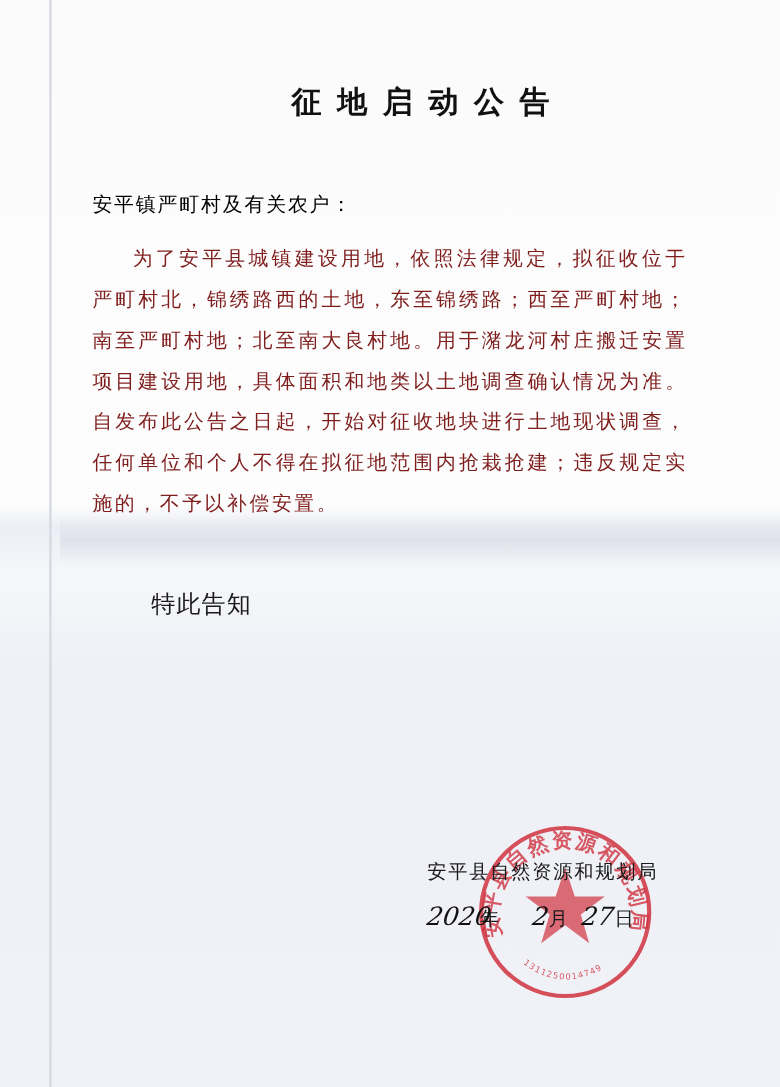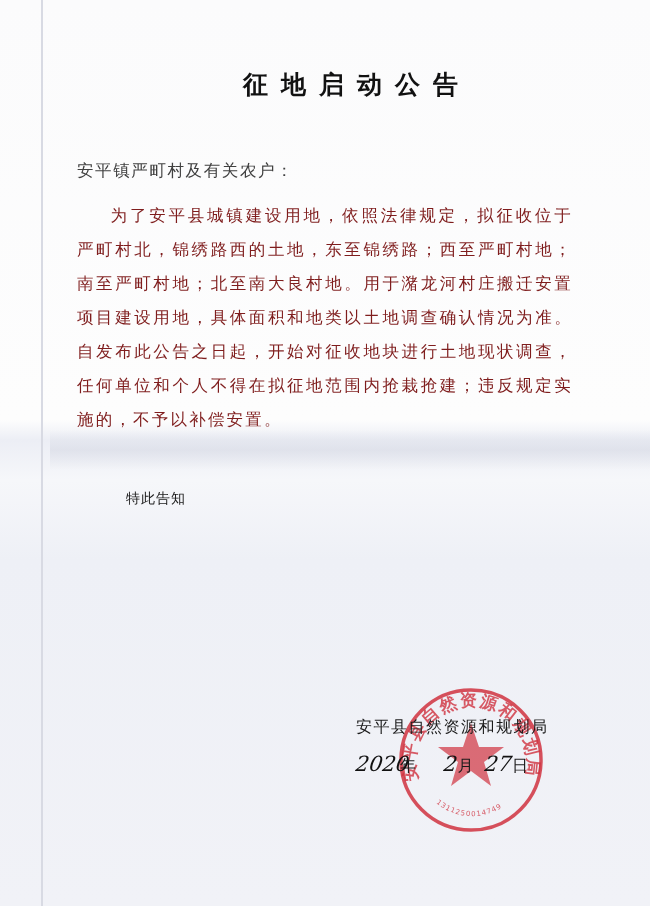--- a/index.html
+++ b/index.html
@@ -24,31 +24,31 @@
     }
     .title {
       position: absolute; left: 0; top: 68px; width: 650px; text-align: center;
       font-family: "DejaVu Sans", "Liberation Sans", sans-serif;
       font-weight: bold; font-size: 25px; letter-spacing: 13px;
       color: #111;
       padding-left: 32px;
     }
     .salutation {
       position: absolute; left: 77px; top: 160px;
-      font-size: 16.5px; letter-spacing: 1.6px; color: #404040;
+      font-size: 16.5px; letter-spacing: 1.6px; color: #000000;
     }
     .body-text {
       position: absolute; left: 77px; top: 199px; width: 496px;
       font-size: 16.5px; line-height: 34px; letter-spacing: 2.2px;
       text-align: justify; color: #7f1d1d;
     }
     .body-text .indent { display: inline-block; width: 33px; }
     .closing {
       position: absolute; left: 126px; top: 490px;
-      font-size: 14px; letter-spacing: 1px; color: #1a1a1a;
+      font-size: 20px; letter-spacing: 1px; color: #1a1a1a;
     }
     .stamp {
       position: absolute; left: 396px; top: 685px; width: 150px; height: 150px;
     }
     .sign-org {
       position: absolute; left: 356px; top: 717px;
       font-size: 16px; letter-spacing: 1.5px; color: #1a1a1a;
     }
     .sign-date {
       position: absolute; left: 356px; top: 752px; font-size: 16px; color: #1a1a1a;

